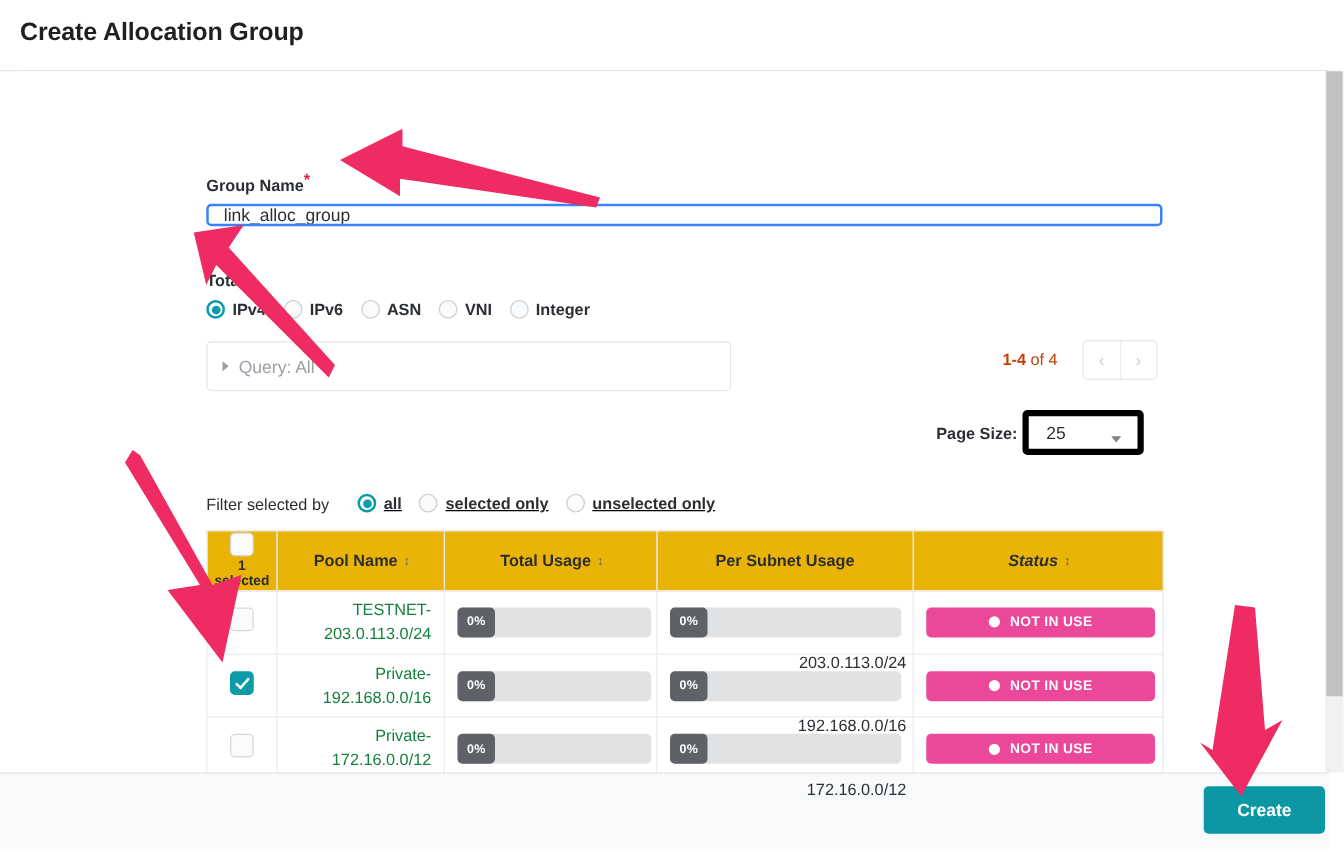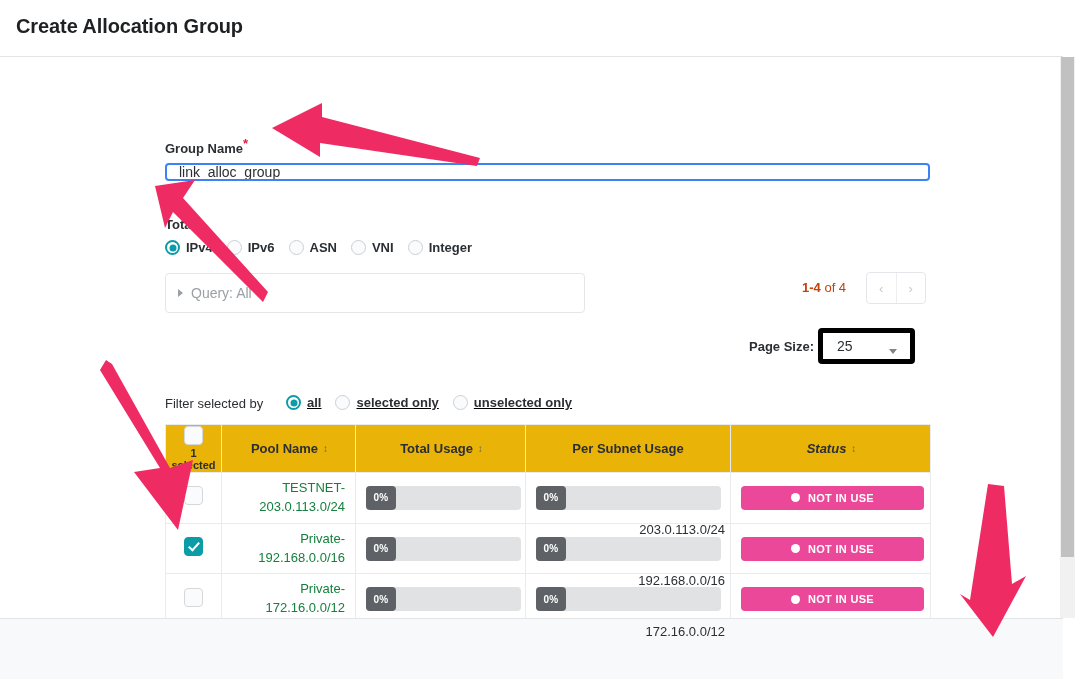--- a/index.html
+++ b/index.html
@@ -382,20 +382,21 @@
               <span>NOT IN USE</span>
             </div>
           </td>
         </tr>
 
       </tbody>
     </table>
   </div>
 
   <div class="footer-bar"></div>
+  <button class="btn-primary">Create</button>
 
   <div class="scroll-track"></div>
   <div class="scroll-thumb"></div>
 
   <svg class="arrow" style="left:272px; top:103px;" width="210" height="70" viewBox="0 0 210 70">
     <polygon points="0,25 50,0 50,14 208,55 205,63 48,40 48,54" fill="#ef2b64"></polygon>
   </svg>
 
   <svg class="arrow" style="left:155px; top:180px;" width="120" height="125" viewBox="0 0 120 125">
     <polygon points="0,6 40,0 28,18 113,112 108,122 18,32 10,48" fill="#ef2b64"></polygon>

